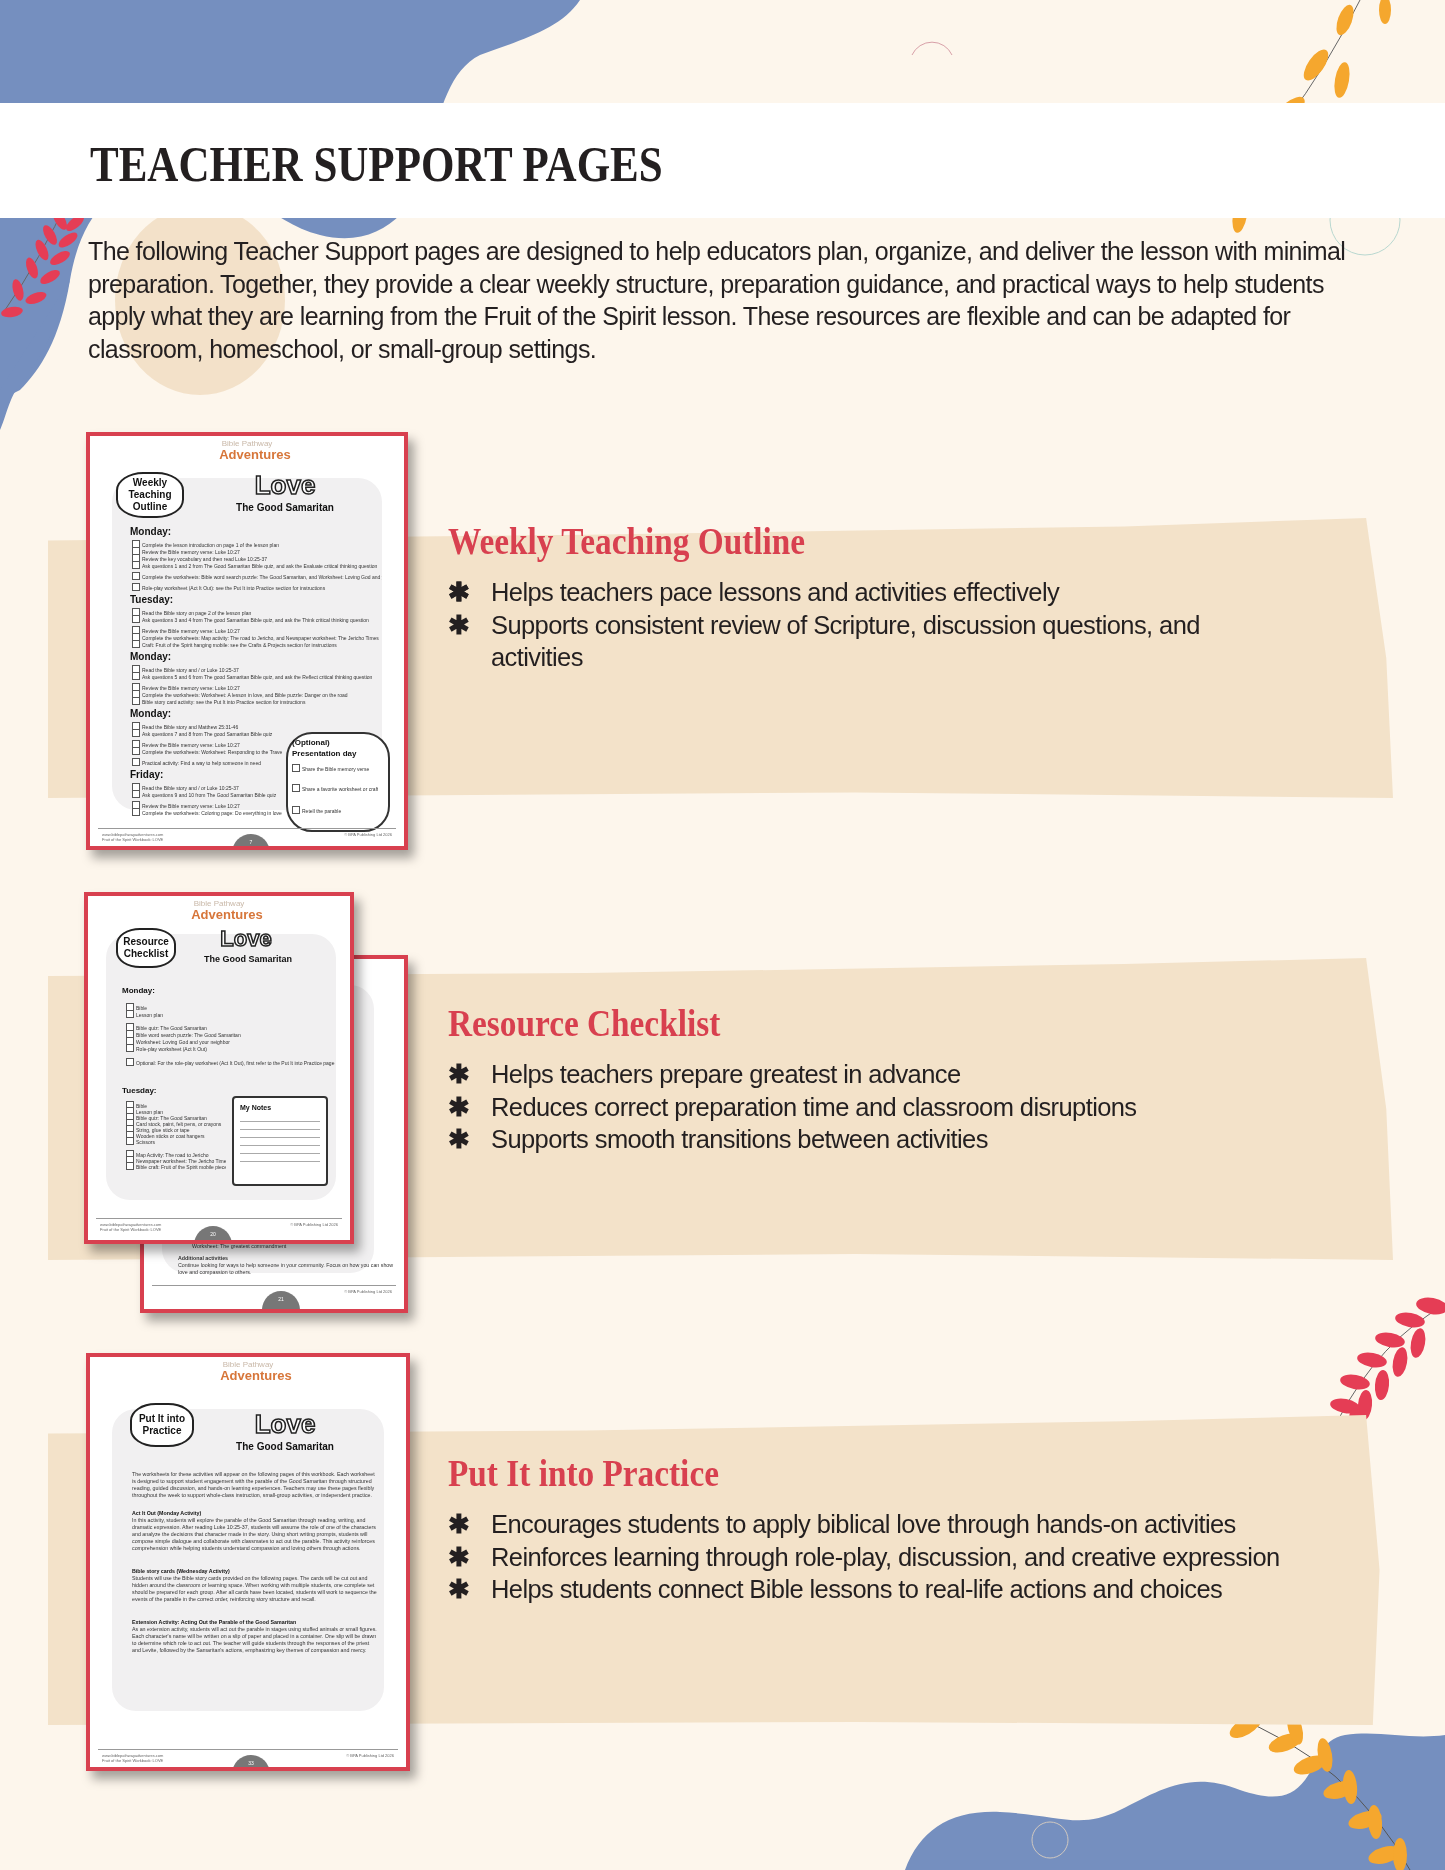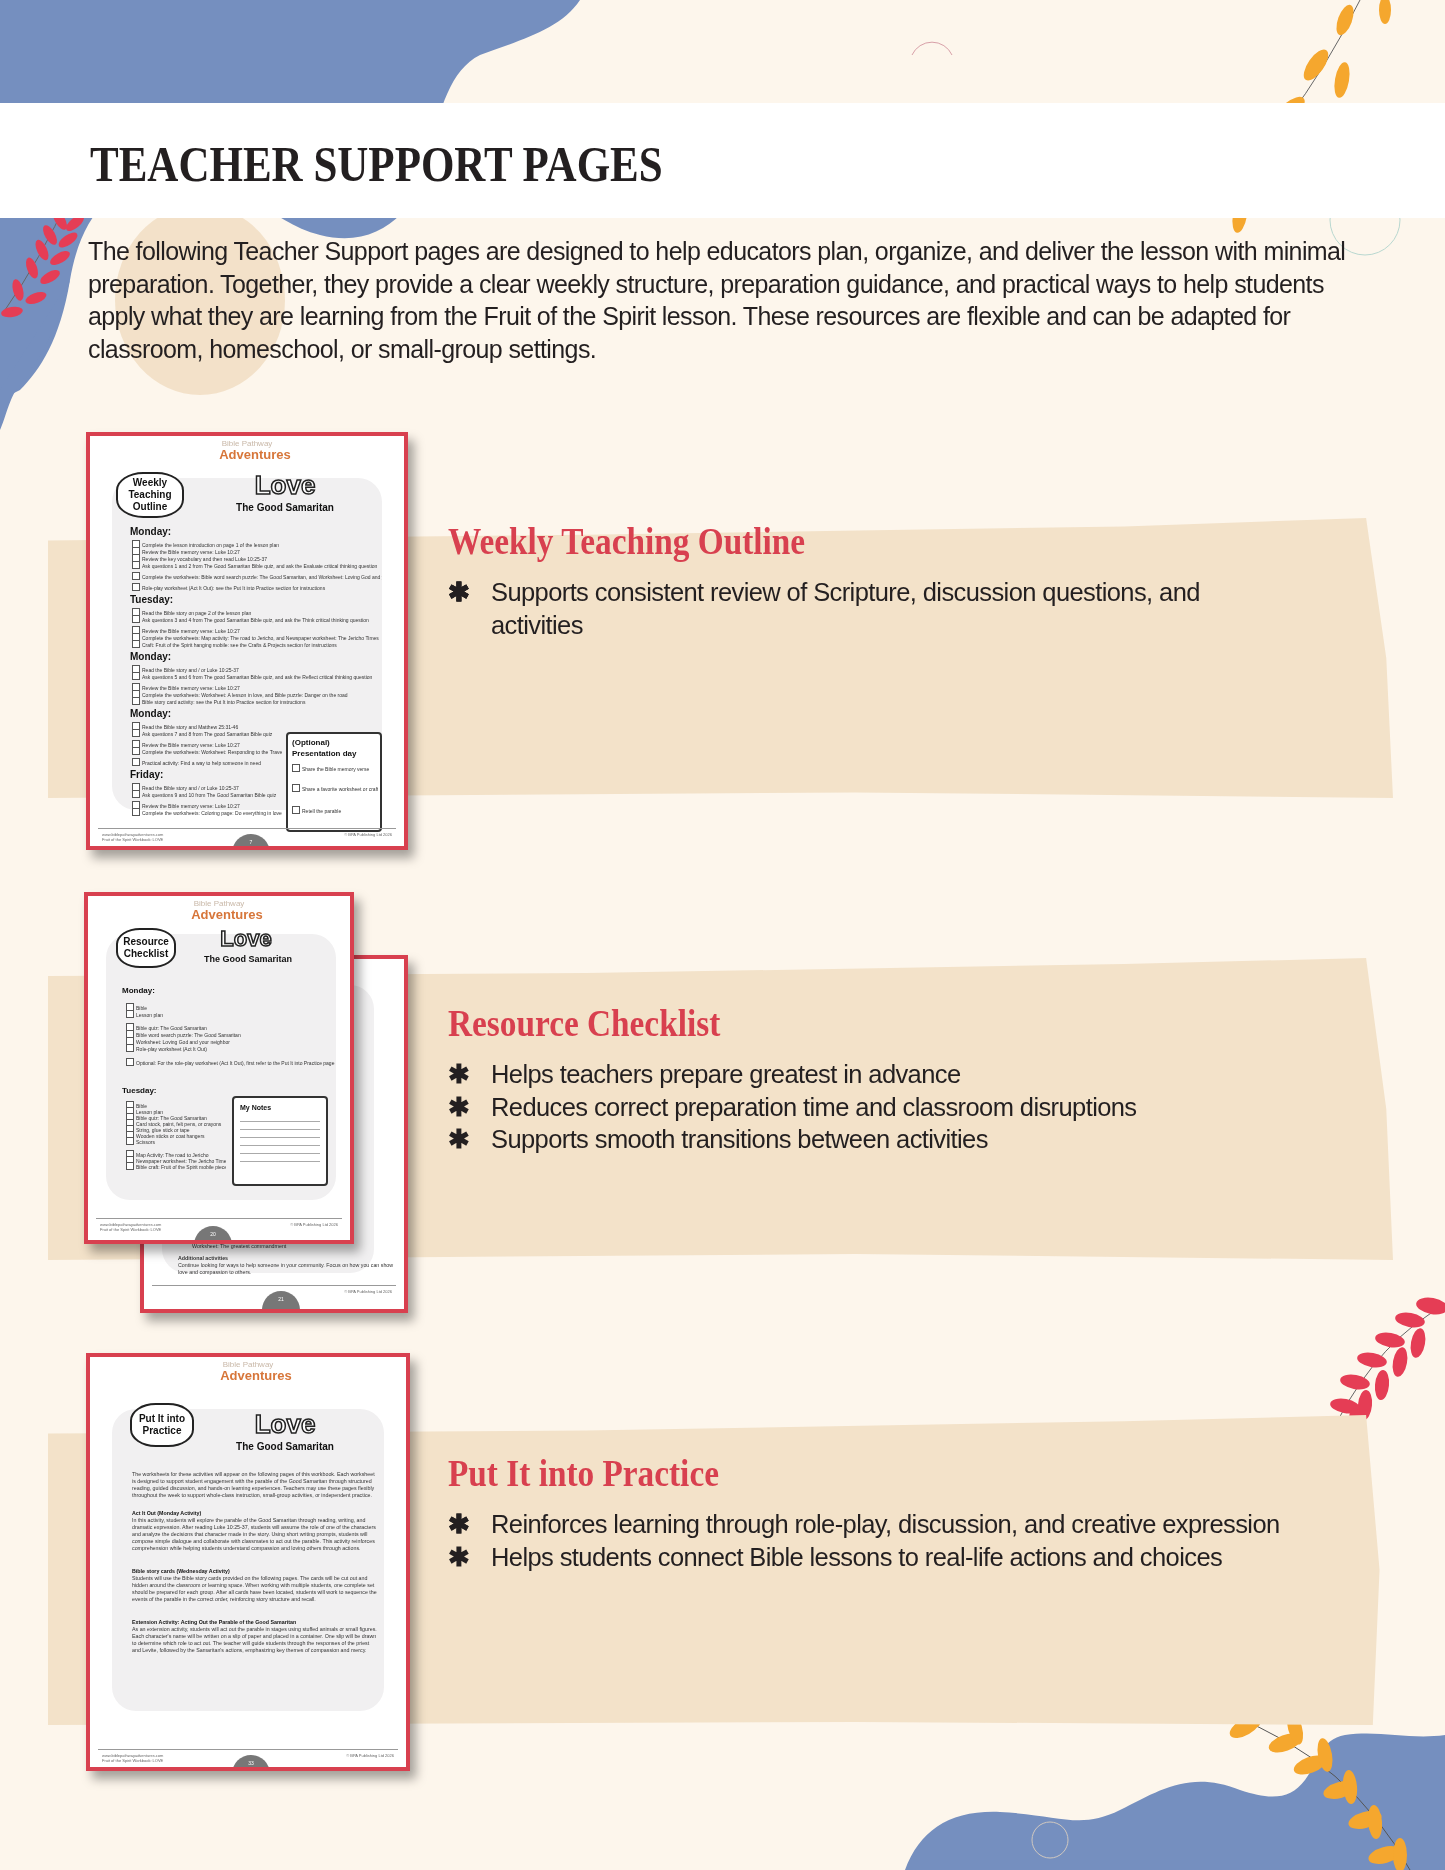--- a/index.html
+++ b/index.html
@@ -154,21 +154,21 @@
   <div class="tline" style="left:42px; top:304px; width:150px;">Review the Bible memory verse: Luke 10:27</div>
   <div class="tline" style="left:42px; top:311px; width:150px;">Complete the worksheets: Worksheet: Responding to the Traveler</div>
   <div class="tline" style="left:42px; top:322px; width:150px;">Practical activity: Find a way to help someone in need</div>
 
   <div class="day" style="left:40px; top:333px;">Friday:</div>
   <div class="tline" style="left:42px; top:347px; width:150px;">Read the Bible story and / or Luke 10:25-37</div>
   <div class="tline" style="left:42px; top:354px; width:150px;">Ask questions 9 and 10 from The Good Samaritan Bible quiz</div>
   <div class="tline" style="left:42px; top:365px; width:150px;">Review the Bible memory verse: Luke 10:27</div>
   <div class="tline" style="left:42px; top:372px; width:150px;">Complete the worksheets: Coloring page: Do everything in love</div>
 
-  <div class="note-box" style="left:196px; top:296px; width:96px; height:100px;">
+  <div class="note-box" style="left:196px; top:296px; width:104px; height:100px;border-radius:26px;">
     <div class="day" style="left:4px; top:4px; font-size:8px;">(Optional)</div>
     <div class="day" style="left:4px; top:15px; font-size:8px;">Presentation day</div>
     <div class="tline" style="left:4px; top:30px; width:86px;">Share the Bible memory verse</div>
     <div class="tline" style="left:4px; top:50px; width:86px;">Share a favorite worksheet or craft</div>
     <div class="tline" style="left:4px; top:72px; width:86px;">Retell the parable</div>
   </div>
 
   <div class="foot-line" style="top:392px;"></div>
   <div class="foot" style="left:12px; top:396px;">www.biblepathwayadventures.com</div>
   <div class="foot" style="left:12px; top:401px;">Fruit of the Spirit Workbook: LOVE</div>
@@ -260,29 +260,29 @@
   <div class="foot-line" style="top:392px;"></div>
   <div class="foot" style="left:12px; top:396px;">www.biblepathwayadventures.com</div>
   <div class="foot" style="left:12px; top:401px;">Fruit of the Spirit Workbook: LOVE</div>
   <div class="foot" style="right:12px; top:396px;">© BPA Publishing Ltd 2026</div>
   <div class="pagenum" style="left:142px; top:398px;">33</div>
 </div>
 
 <h2 class="section-title" style="left:448px; top:520px;">Weekly Teaching Outline</h2>
 <ul class="bullets" style="left:448px; top:576px; width:880px;">
   <li><span class="star">✱</span></li>
-  <li><span class="star">✱</span></li>
+  <li><span class="star">✱</span><span>Helps teachers pace lessons and activities effectively</span></li>
   <li style="width:830px;"><span class="star">✱</span><span>Supports consistent review of Scripture, discussion questions, and activities</span></li>
 </ul>
 
 <h2 class="section-title" style="left:448px; top:1002px;">Resource Checklist</h2>
 <ul class="bullets" style="left:448px; top:1058px; width:880px;">
   <li><span class="star">✱</span><span>Helps teachers prepare greatest in advance</span></li>
   <li><span class="star">✱</span><span>Reduces correct preparation time and classroom disruptions</span></li>
   <li><span class="star">✱</span><span>Supports smooth transitions between activities</span></li>
 </ul>
 
 <h2 class="section-title" style="left:448px; top:1452px;">Put It into Practice</h2>
 <ul class="bullets" style="left:448px; top:1508px; width:920px;">
-  <li><span class="star">✱</span></li>
+  <li><span class="star">✱</span><span>Encourages students to apply biblical love through hands-on activities</span></li>
   <li><span class="star">✱</span><span>Reinforces learning through role-play, discussion, and creative expression</span></li>
   <li><span class="star">✱</span><span>Helps students connect Bible lessons to real-life actions and choices</span></li>
 </ul>
 
 </body></html>

